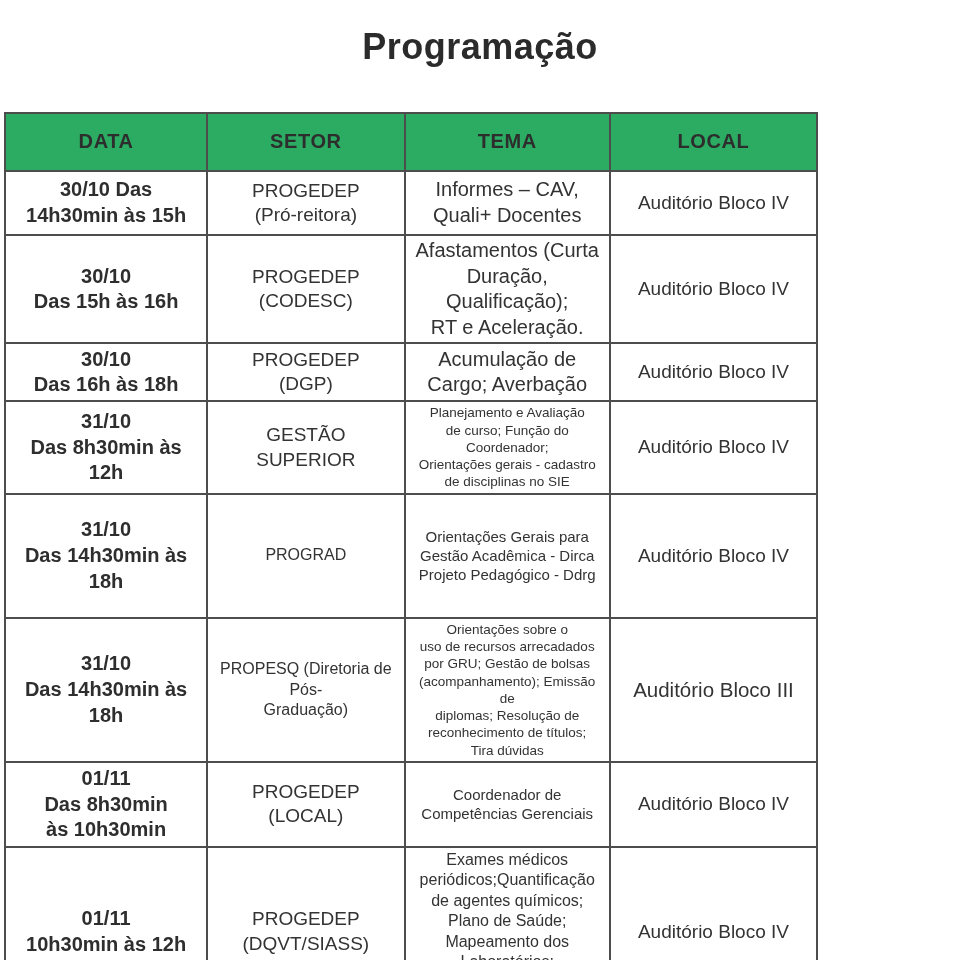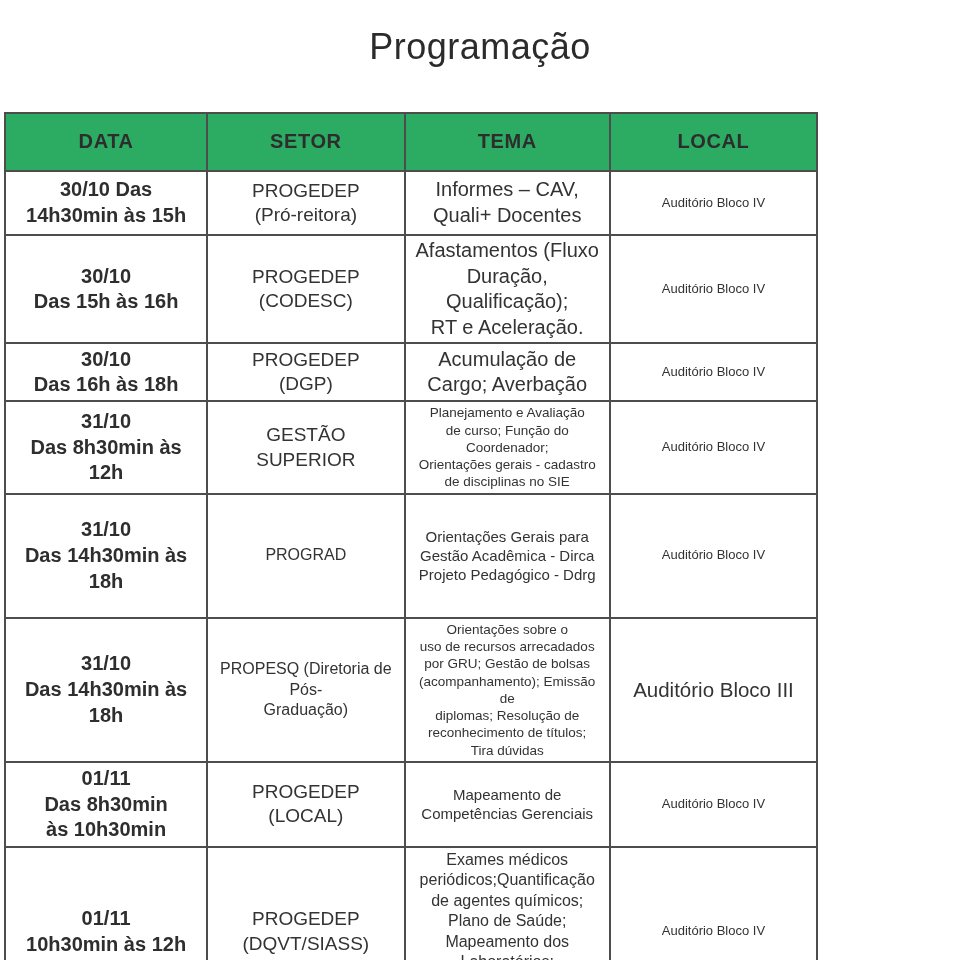--- a/index.html
+++ b/index.html
@@ -7,21 +7,21 @@
     padding: 0;
     width: 960px;
     height: 960px;
     background: #ffffff;
     font-family: "Liberation Sans", sans-serif;
     color: #333333;
     position: relative;
   }
   .page-title {
     text-align: center;
-    font-weight: normal;
+    font-weight: bold;
     font-size: 36px;
     letter-spacing: 0.5px;
     color: #2b2b2b;
     padding-top: 26px;
   }
   table.schedule {
     border-collapse: collapse;
     table-layout: fixed;
     position: absolute;
     left: 4px;
@@ -55,21 +55,21 @@
   tr.r7 { height: 85px; }
   tr.r8 { height: 136px; }
   td.c-data {
     font-weight: bold;
     font-size: 20px;
     color: #2e2e2e;
     line-height: 1.3;
   }
   td.c-setor { font-size: 19px; }
   td.c-tema  { font-size: 20px; }
-  td.c-local { font-size: 13px; }
+  td.c-local { font-size: 19px; }
   td.setor-sm { font-size: 16px; }
   td.tema-xs { font-size: 13.5px; line-height: 1.32; }
   td.tema-sm { font-size: 15px; line-height: 1.3; }
   td.tema-md { font-size: 16px; line-height: 1.18; }
   td.top-align { vertical-align: top; padding-top: 8px; border-radius: 32px; }
   td.gap-lines { line-height: 1.6; }
   td.local-lg { font-size: 20.5px; }
 </style>
 </head>
 <body>
@@ -98,21 +98,21 @@
       <td class="c-setor">PROGEDEP
 (Pró-reitora)</td>
       <td class="c-tema">Informes – CAV,
 Quali+ Docentes</td>
       <td class="c-local">Auditório Bloco IV</td>
     </tr>
     <tr class="r2">
       <td class="c-data">30/10
 Das 15h às 16h</td>
       <td class="c-setor">PROGEDEP (CODESC)</td>
-      <td class="c-tema">Afastamentos (Fluxo Duração,
+      <td class="c-tema">Afastamentos (Curta Duração,
 Qualificação);
 RT e Aceleração.</td>
       <td class="c-local">Auditório Bloco IV</td>
     </tr>
     <tr class="r3">
       <td class="c-data">30/10
 Das 16h às 18h</td>
       <td class="c-setor">PROGEDEP
 (DGP)</td>
       <td class="c-tema">Acumulação de
@@ -150,21 +150,21 @@
 diplomas; Resolução de
 reconhecimento de títulos;
 Tira dúvidas</td>
       <td class="c-local local-lg">Auditório Bloco III</td>
     </tr>
     <tr class="r7">
       <td class="c-data">01/11
 Das 8h30min
 às 10h30min</td>
       <td class="c-setor">PROGEDEP (LOCAL)</td>
-      <td class="c-tema tema-sm">Mapeamento de
+      <td class="c-tema tema-sm">Coordenador de
 Competências Gerenciais</td>
       <td class="c-local">Auditório Bloco IV</td>
     </tr>
     <tr class="r8">
       <td class="c-data">01/11
 10h30min às 12h</td>
       <td class="c-setor gap-lines">PROGEDEP
 (DQVT/SIASS)</td>
       <td class="c-tema tema-md">Exames médicos
 periódicos;Quantificação

